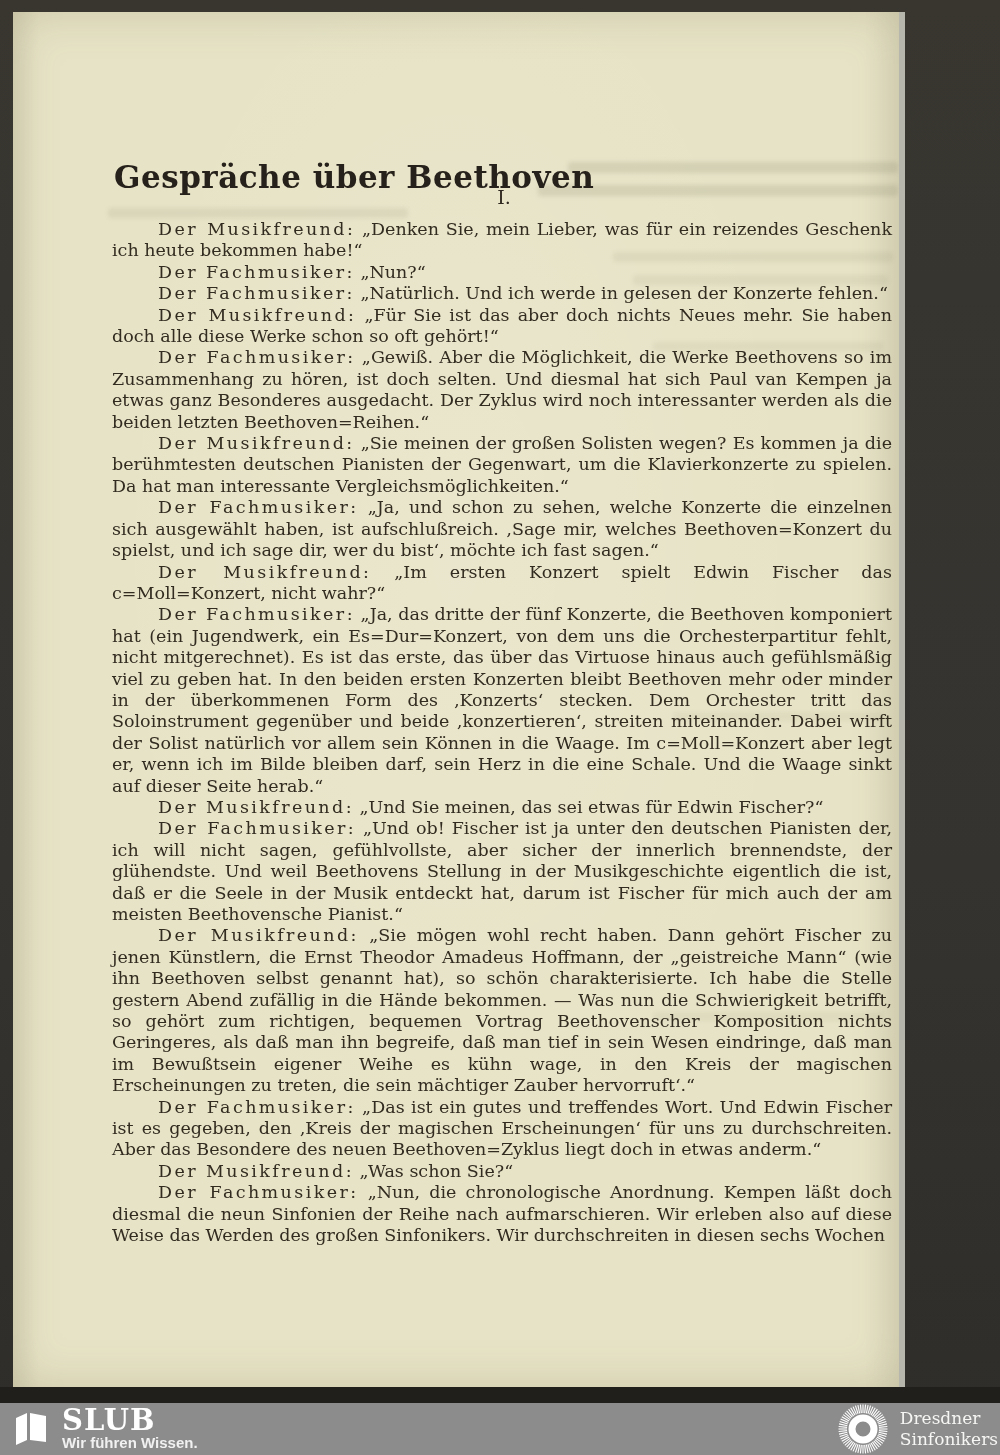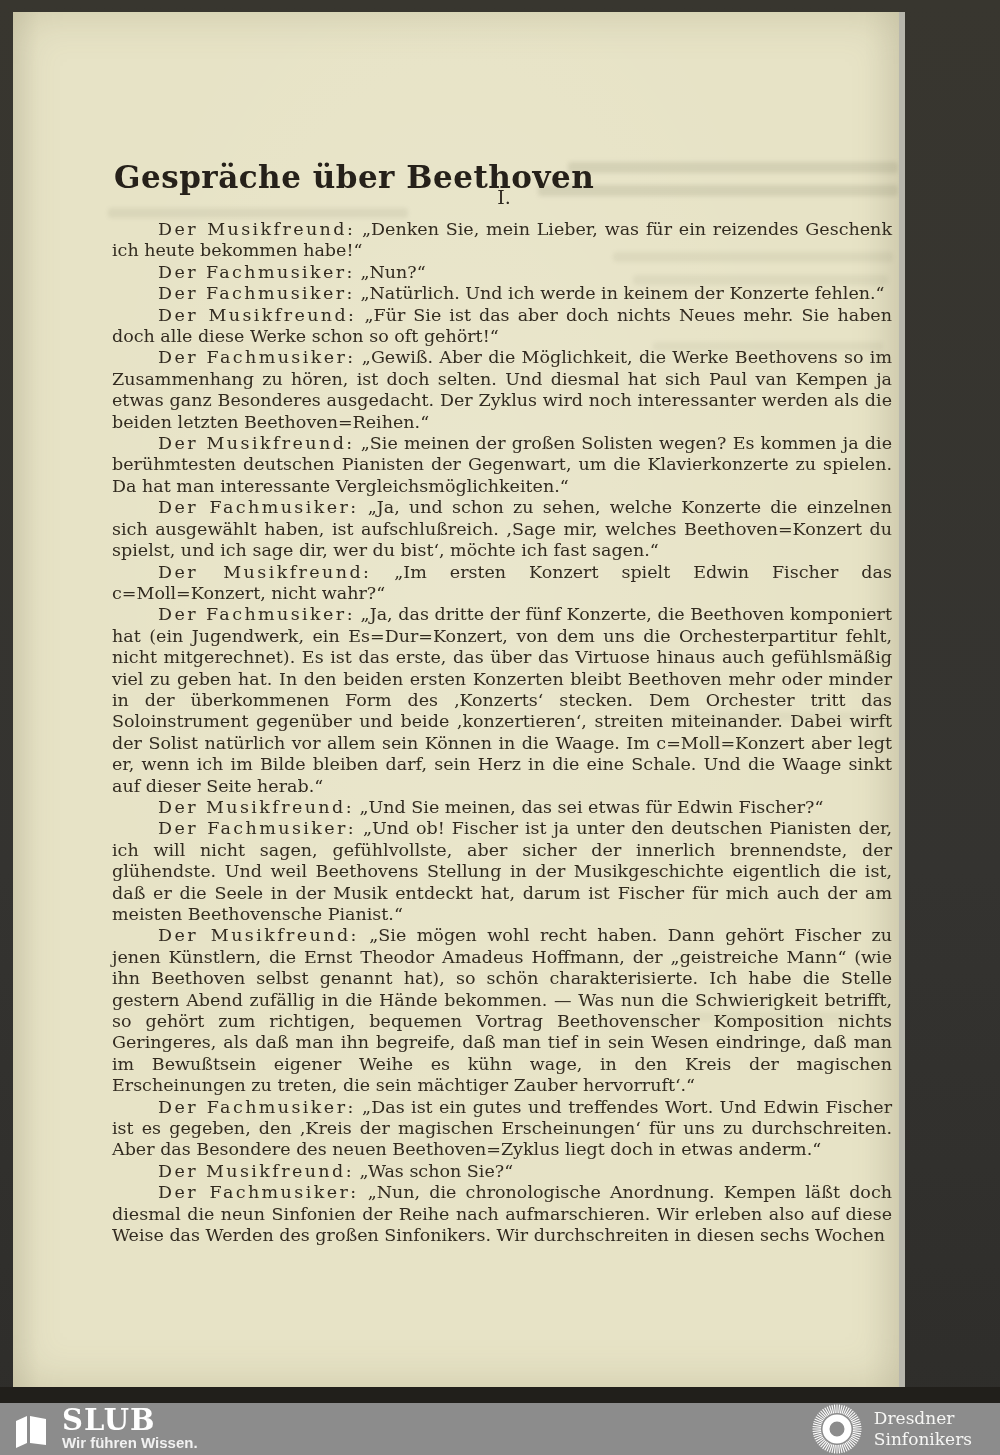--- a/index.html
+++ b/index.html
@@ -59,32 +59,32 @@
   .scan-strip{
     position:absolute;left:0;top:1387px;width:1000px;height:16px;
     background:#211f1b;
   }
   
   .footer{
     position:absolute;left:0;top:1403px;width:1000px;height:52px;
     background:#8c8c8c;
     display:flex;align-items:center;justify-content:space-between;
   }
-  .footer-left{display:flex;align-items:center;padding-left:13px;gap:13px;}
+  .footer-left{display:flex;align-items:flex-start;padding-left:13px;gap:13px;}
   .slub-icon{margin-top:2px;}
   .slub-textblock{display:flex;flex-direction:column;}
   .slub-wordmark{
     font-family:"DejaVu Serif", serif;font-weight:bold;
     font-size:29px;line-height:27px;color:#ffffff;letter-spacing:1px;
   }
   .slub-tagline{
     font-family:"Liberation Sans", sans-serif;font-weight:bold;
     font-size:15px;line-height:17px;color:#f1f1f1;
   }
-  .footer-right{display:flex;align-items:center;padding-right:28px;gap:10px;}
+  .footer-right{display:flex;align-items:center;padding-right:2px;gap:10px;}
   .phil-name{
     font-family:"DejaVu Serif", serif;font-size:17px;line-height:21px;
     color:#f6f6f4;
   }
 </style>
 </head>
 <body>
 
 <div class="scan-bg"></div>
 
@@ -97,21 +97,21 @@
   <div class="bleed b5"></div>
   <div class="bleed b6"></div>
   <div class="bleed b7"></div>
   <div class="bleed b8"></div>
 
   <h1 class="doc-title">Gespräche über Beethoven</h1>
   <div class="numeral">I.</div>
   <div class="dialog">
       <p><span class="speaker">Der Musikfreund:</span><span class="speech"> „Denken Sie, mein Lieber, was für ein reizendes Geschenk ich heute bekommen habe!“</span></p>
       <p><span class="speaker">Der Fachmusiker:</span><span class="speech"> „Nun?“</span></p>
-      <p><span class="speaker">Der Fachmusiker:</span><span class="speech"> „Natürlich. Und ich werde in keinem der Konzerte fehlen.“</span></p>
+      <p><span class="speaker">Der Fachmusiker:</span><span class="speech"> „Natürlich. Und ich werde in gelesen der Konzerte fehlen.“</span></p>
       <p><span class="speaker">Der Musikfreund:</span><span class="speech"> „Für Sie ist das aber doch nichts Neues mehr. Sie haben doch alle diese Werke schon so oft gehört!“</span></p>
       <p><span class="speaker">Der Fachmusiker:</span><span class="speech"> „Gewiß. Aber die Möglichkeit, die Werke Beethovens so im Zusammenhang zu hören, ist doch selten. Und diesmal hat sich Paul van Kempen ja etwas ganz Besonderes ausgedacht. Der Zyklus wird noch interessanter werden als die beiden letzten Beethoven=Reihen.“</span></p>
       <p><span class="speaker">Der Musikfreund:</span><span class="speech"> „Sie meinen der großen Solisten wegen? Es kommen ja die berühmtesten deutschen Pianisten der Gegenwart, um die Klavierkonzerte zu spielen. Da hat man interessante Vergleichsmöglichkeiten.“</span></p>
       <p><span class="speaker">Der Fachmusiker:</span><span class="speech"> „Ja, und schon zu sehen, welche Konzerte die einzelnen sich ausgewählt haben, ist aufschlußreich. ‚Sage mir, welches Beethoven=Konzert du spielst, und ich sage dir, wer du bist‘, möchte ich fast sagen.“</span></p>
       <p><span class="speaker">Der Musikfreund:</span><span class="speech"> „Im ersten Konzert spielt Edwin Fischer das c=Moll=Konzert, nicht wahr?“</span></p>
       <p><span class="speaker">Der Fachmusiker:</span><span class="speech"> „Ja, das dritte der fünf Konzerte, die Beethoven komponiert hat (ein Jugendwerk, ein Es=Dur=Konzert, von dem uns die Orchesterpartitur fehlt, nicht mitgerechnet). Es ist das erste, das über das Virtuose hinaus auch gefühlsmäßig viel zu geben hat. In den beiden ersten Konzerten bleibt Beethoven mehr oder minder in der überkommenen Form des ‚Konzerts‘ stecken. Dem Orchester tritt das Soloinstrument gegenüber und beide ‚konzertieren‘, streiten miteinander. Dabei wirft der Solist natürlich vor allem sein Können in die Waage. Im c=Moll=Konzert aber legt er, wenn ich im Bilde bleiben darf, sein Herz in die eine Schale. Und die Waage sinkt auf dieser Seite herab.“</span></p>
       <p><span class="speaker">Der Musikfreund:</span><span class="speech"> „Und Sie meinen, das sei etwas für Edwin Fischer?“</span></p>
       <p><span class="speaker">Der Fachmusiker:</span><span class="speech"> „Und ob! Fischer ist ja unter den deutschen Pianisten der, ich will nicht sagen, gefühlvollste, aber sicher der innerlich brennendste, der glühendste. Und weil Beethovens Stellung in der Musikgeschichte eigentlich die ist, daß er die Seele in der Musik entdeckt hat, darum ist Fischer für mich auch der am meisten Beethovensche Pianist.“</span></p>
       <p><span class="speaker">Der Musikfreund:</span><span class="speech"> „Sie mögen wohl recht haben. Dann gehört Fischer zu jenen Künstlern, die Ernst Theodor Amadeus Hoffmann, der „geistreiche Mann“ (wie ihn Beethoven selbst genannt hat), so schön charakterisierte. Ich habe die Stelle gestern Abend zufällig in die Hände bekommen. — Was nun die Schwierigkeit betrifft, so gehört zum richtigen, bequemen Vortrag Beethovenscher Komposition nichts Geringeres, als daß man ihn begreife, daß man tief in sein Wesen eindringe, daß man im Bewußtsein eigener Weihe es kühn wage, in den Kreis der magischen Erscheinungen zu treten, die sein mächtiger Zauber hervorruft‘.“</span></p>
       <p><span class="speaker">Der Fachmusiker:</span><span class="speech"> „Das ist ein gutes und treffendes Wort. Und Edwin Fischer ist es gegeben, den ‚Kreis der magischen Erscheinungen‘ für uns zu durchschreiten. Aber das Besondere des neuen Beethoven=Zyklus liegt doch in etwas anderm.“</span></p>

